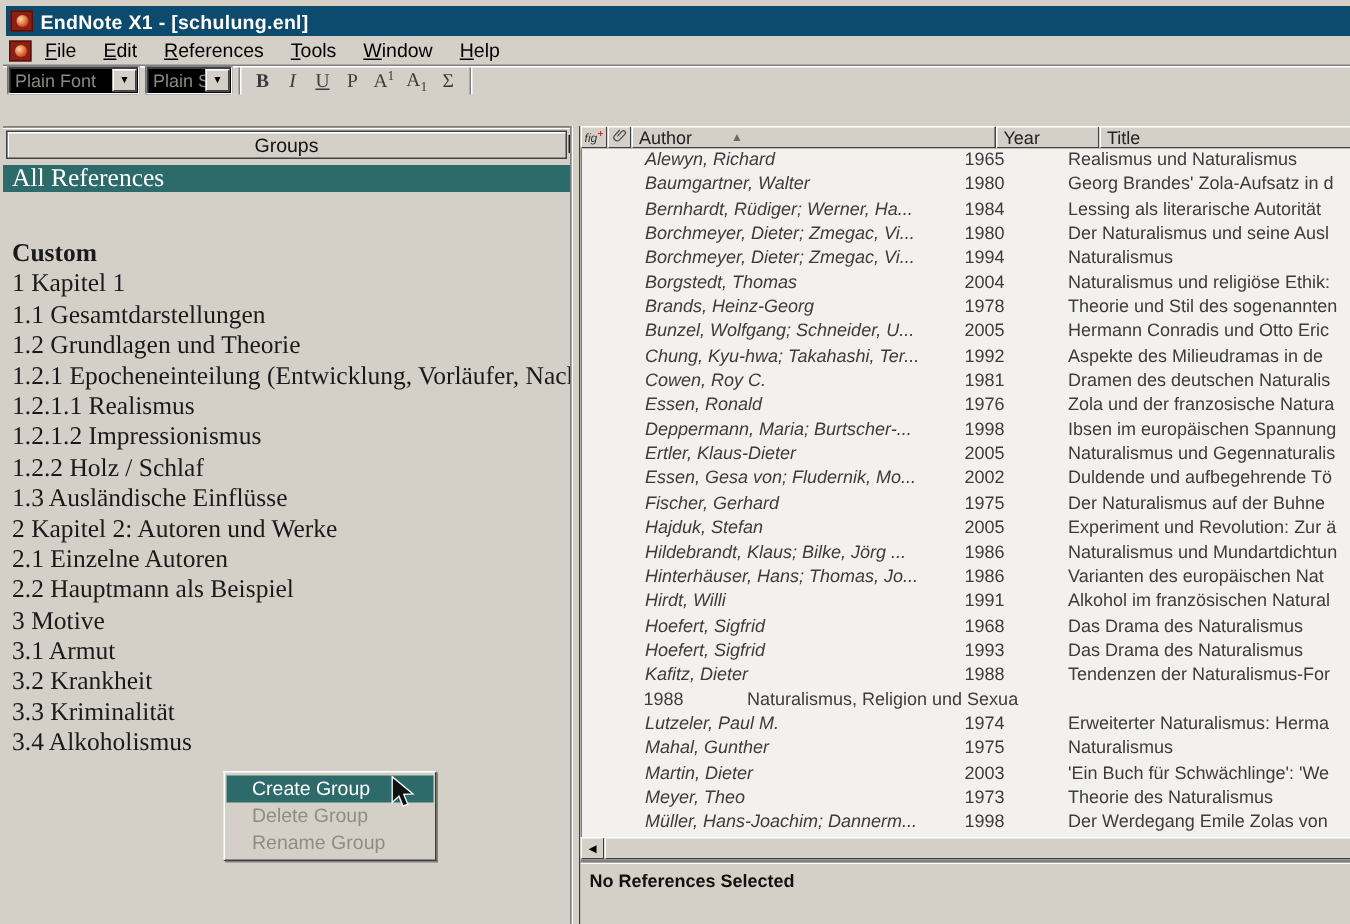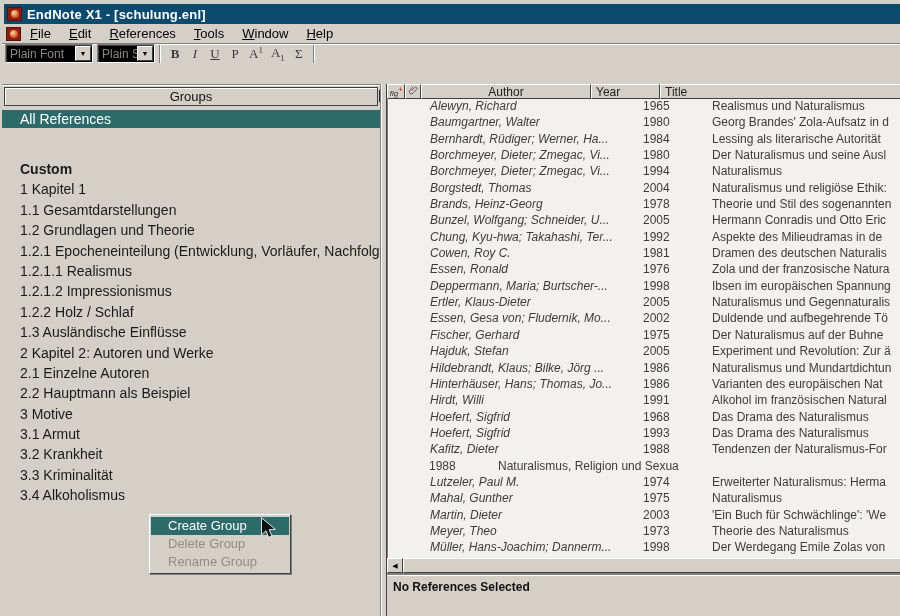--- a/index.html
+++ b/index.html
@@ -45,36 +45,36 @@
              font-size:13px; color:#3b3b3b; padding:0 4px; }
   .fmt-btn sup, .fmt-btn sub { font-size:9px; }
 
   
   .main { position:absolute; left:0; top:82px; width:900px; height:534px; display:flex; }
   .groups-panel { width:378px; height:100%; border-top:1px solid #808080; position:relative; }
   .groups-header { height:19px; margin:2px 2px 0 2px; background:#d4d0c8; border:1px solid #404040;
                    box-shadow:inset 1px 1px 0 #fff; text-align:center; font-size:13px; color:#111;
                    line-height:17px; }
   .groups-list { padding-top:2px; }
-  .group-item { height:20.4px; line-height:20.4px; padding-left:18px; font-size:14px; color:#1a1a1a;
-                white-space:nowrap; overflow:hidden; cursor:default; }
+  .group-item { height:20.4px; line-height:20.4px; padding-left:6px; font-size:17px; color:#1a1a1a;
+                white-space:nowrap; overflow:hidden; cursor:default;font-family:Liberation Serif, serif; }
   .group-item.bold { font-weight:bold; }
   .group-item.selected { background:#2d6b6b; color:#fff; height:18px; line-height:18px; margin-top:2px; }
   .splitter { width:7px; height:100%; background:#d4d0c8; border-left:1px solid #808080;
               border-right:1px solid #404040; box-shadow:inset 1px 0 0 #fff; }
   .refs-panel { flex:1; height:100%; display:flex; flex-direction:column; background:#d4d0c8; overflow:hidden; }
 
   
   .refs-header { height:15px; display:flex; flex:0 0 auto; }
   .col-h { background:#d4d0c8; border:1px solid; border-color:#fff #404040 #404040 #fff;
            font-size:12px; color:#222; display:flex; align-items:center; padding:0 4px;
            white-space:nowrap; overflow:hidden; }
   .col-img { width:18px; justify-content:center; padding:0; }
   .col-clip { width:16px; justify-content:center; padding:0; }
-  .col-author { width:170px;flex-direction:column; }
+  .col-author { width:243px; }
   .col-year { width:69px; }
   .col-title { flex:1; }
   .fig-h { font-size:8px; font-style:italic; color:#333; line-height:8px; }
   .fig-h sup { color:#c00; font-size:7px; }
   .sort-arrow { font-size:8px; color:#6e6a62; margin-left:26px; }
   .refs-rows { flex:0 0 auto; height:459px; background:#f2f1ed; overflow:hidden;
                border-left:1px solid #808080; }
   .ref-row { height:16.35px; display:flex; font-size:12px; color:#3c3c3c; white-space:nowrap; cursor:default; }
   .ref-row .c-img { width:18px; flex:0 0 auto; }
   .ref-row .c-clip { width:16px; flex:0 0 auto; }

